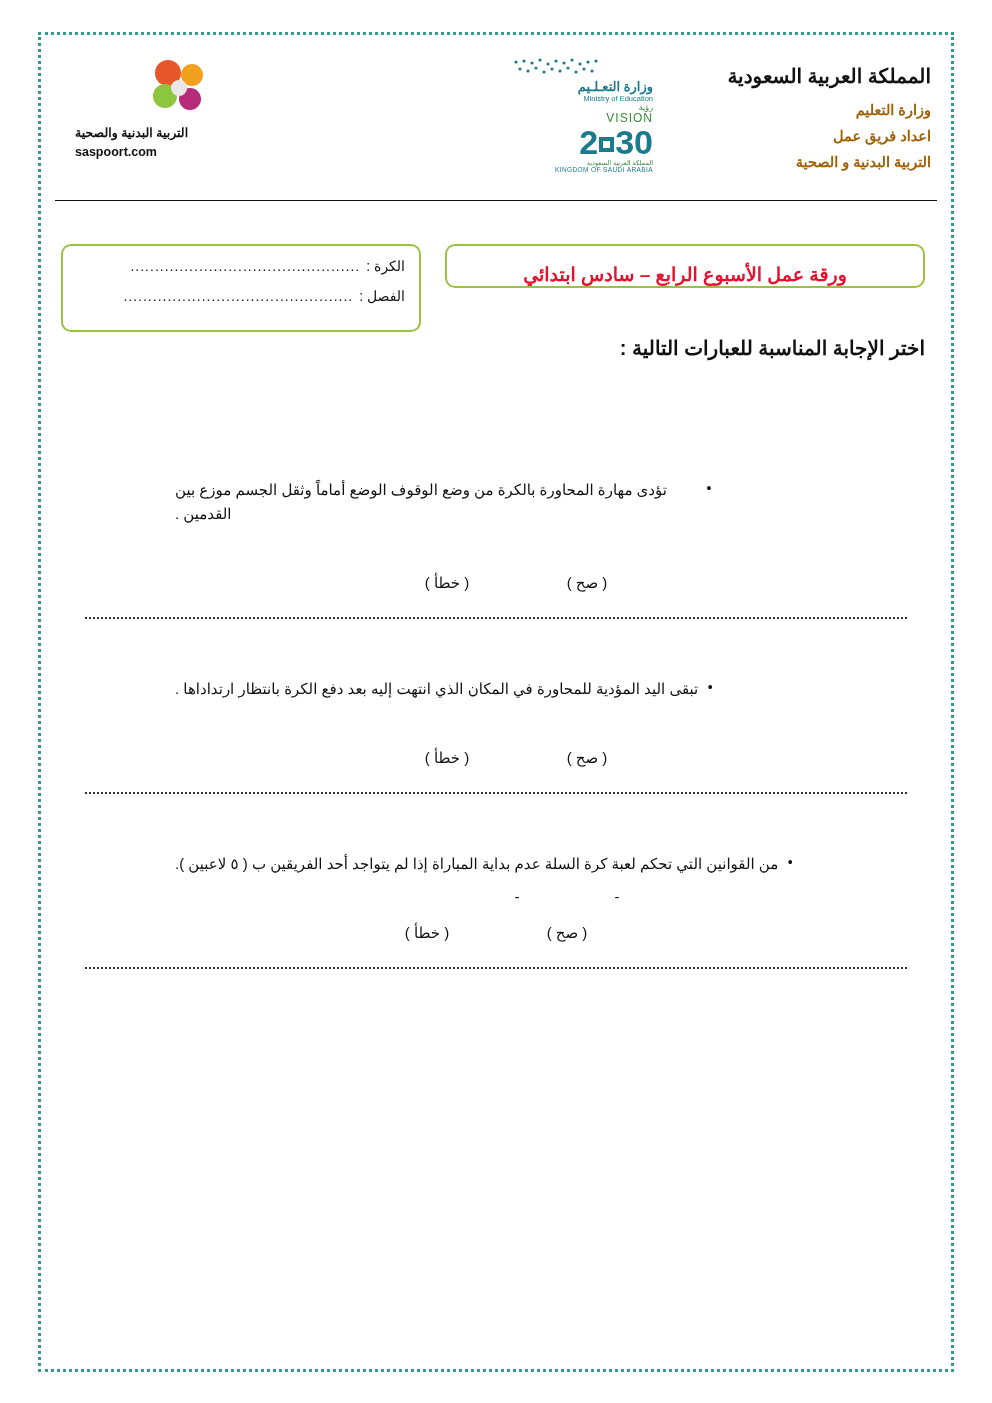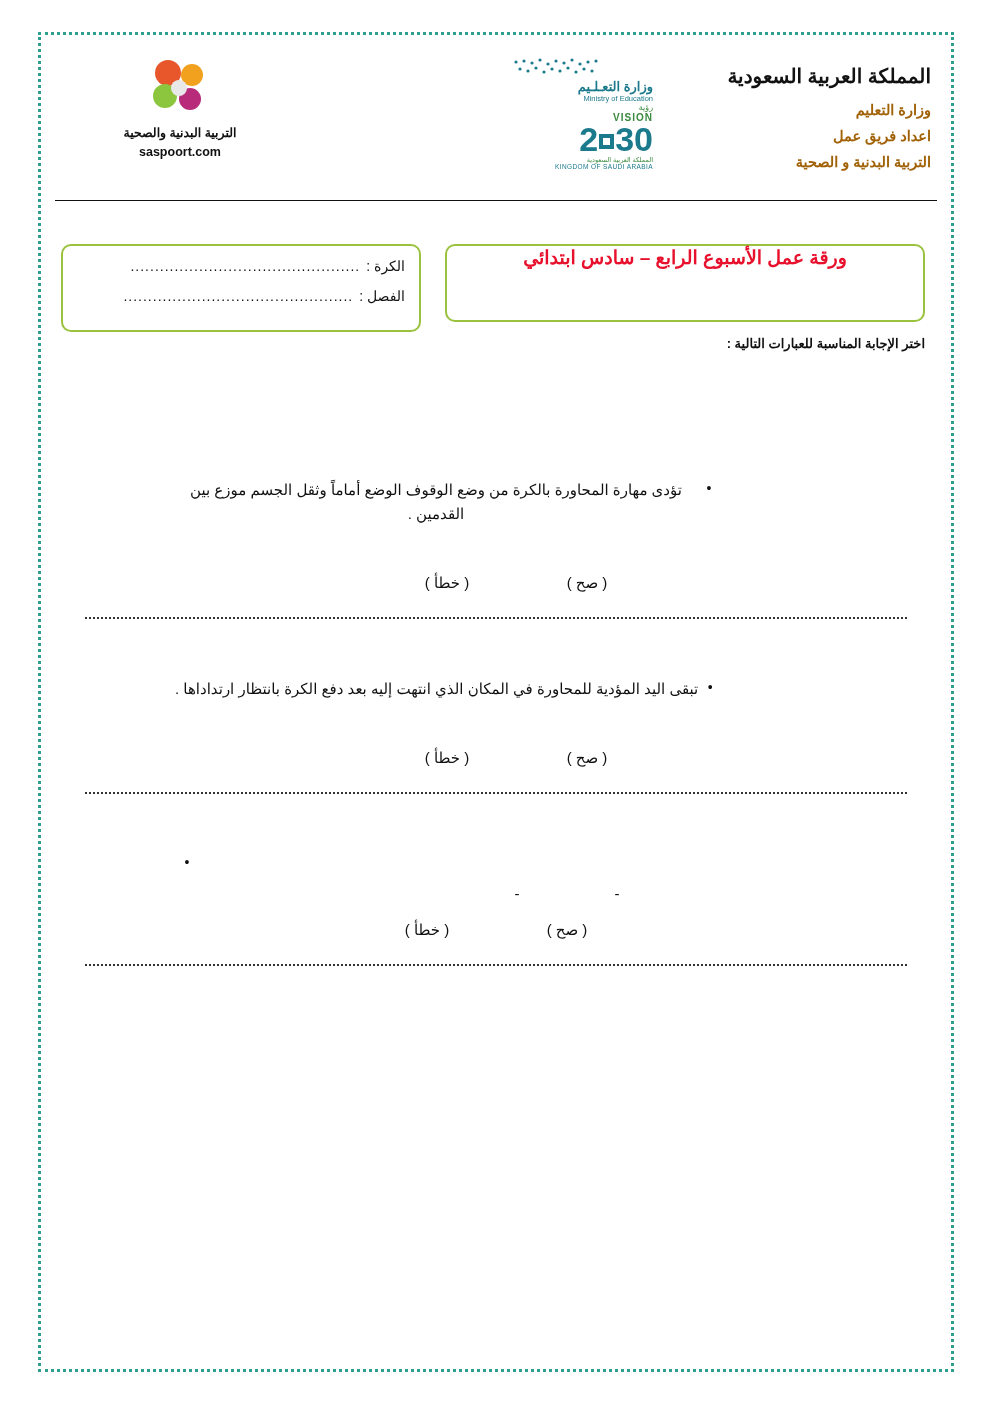--- a/index.html
+++ b/index.html
@@ -42,21 +42,21 @@
   
   .header {
     position: relative;
     height: 150px;
   }
   .logo-left {
     position: absolute;
     left: 20px;
     top: 12px;
     width: 210px;
-    text-align: center;
+    text-align: left;
   }
   .logo-mark {
     width: 58px;
     height: 58px;
     margin: 0 auto;
     position: relative;
   }
   .logo-mark .petal {
     position: absolute;
     border-radius: 50%;
@@ -105,25 +105,24 @@
     color: #1b7a8c;
     direction: ltr;
     margin-top: 1px;
   }
   .vision-ar {
     font-size: 8px;
     color: #3a8a3c;
     direction: rtl;
   }
   .vision-en {
-    font-size: 10px;
+    font-size: 12px;
     color: #3a8a3c;
     direction: ltr;
     letter-spacing: 1px;
-    font-weight: bold;
   }
   .vision-num {
     font-size: 34px;
     font-weight: bold;
     color: #1b7a8c;
     direction: ltr;
     line-height: 1;
     margin-top: -1px;
   }
   .vision-num .sq {
@@ -188,25 +187,25 @@
     top: 162px;
     left: 0;
     width: 882px;
     height: 90px;
   }
   .title-box {
     position: absolute;
     right: 12px;
     top: 34px;
     width: 480px;
-    height: 78px;
+    height: 44px;
     border: 2px solid #9ac23e;
     border-radius: 10px;
     display: flex;
-    align-items: flex-start;
+    align-items: flex-end;
     justify-content: center;
     box-sizing: border-box;
   }
   .title-box .t {
     font-size: 19px;
     font-weight: bold;
     color: #e8112d;
     direction: rtl;
   }
   .info-box {
@@ -241,21 +240,21 @@
     font-size: 14px;
     letter-spacing: 1px;
   }
 
   
   .instruction {
     position: absolute;
     top: 288px;
     right: 12px;
     direction: rtl;
-    font-size: 13px;
+    font-size: 20px;
     font-weight: bold;
     color: #111;
   }
 
   
   .questions {
     position: absolute;
     top: 430px;
     right: 0;
     left: 0;
@@ -278,21 +277,21 @@
     font-size: 14px;
     line-height: 1.5;
     color: #111;
     flex: 0 0 16px;
     margin-left: 4px;
   }
   .q-text {
     font-size: 15px;
     line-height: 1.6;
     color: #111;
-    text-align: center;
+    text-align: left;
   }
   .options {
     margin-top: 12px;
     display: flex;
     direction: rtl;
     font-size: 15px;
     color: #111;
   }
   .opt {
     min-width: 60px;
@@ -435,20 +434,21 @@
           <span class="dash"></span>
           <span class="dash"></span>
           <span class="opt">( خطأ )</span>
         </div>
         <div class="answer-line"></div>
       </div>
 
       <div class="q-block q3">
         <div class="q-text-row">
           <span class="bullet">•</span>
+          <span class="q-text">من القوانين التي تحكم لعبة كرة السلة عدم بداية المباراة إذا لم يتواجد أحد الفريقين ب ( ٥ لاعبين ).</span>
         </div>
         <div class="options">
           <span class="dash">-</span>
           <span class="opt">( صح )</span>
           <span class="dash">-</span>
           <span class="dash"></span>
           <span class="opt">( خطأ )</span>
         </div>
         <div class="answer-line"></div>
       </div>

